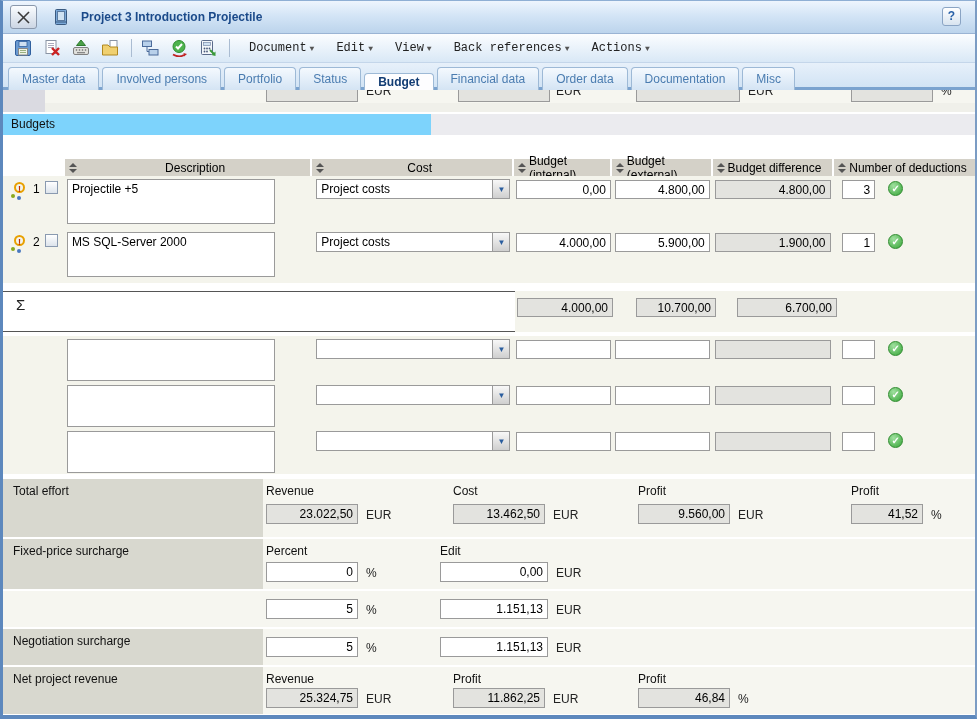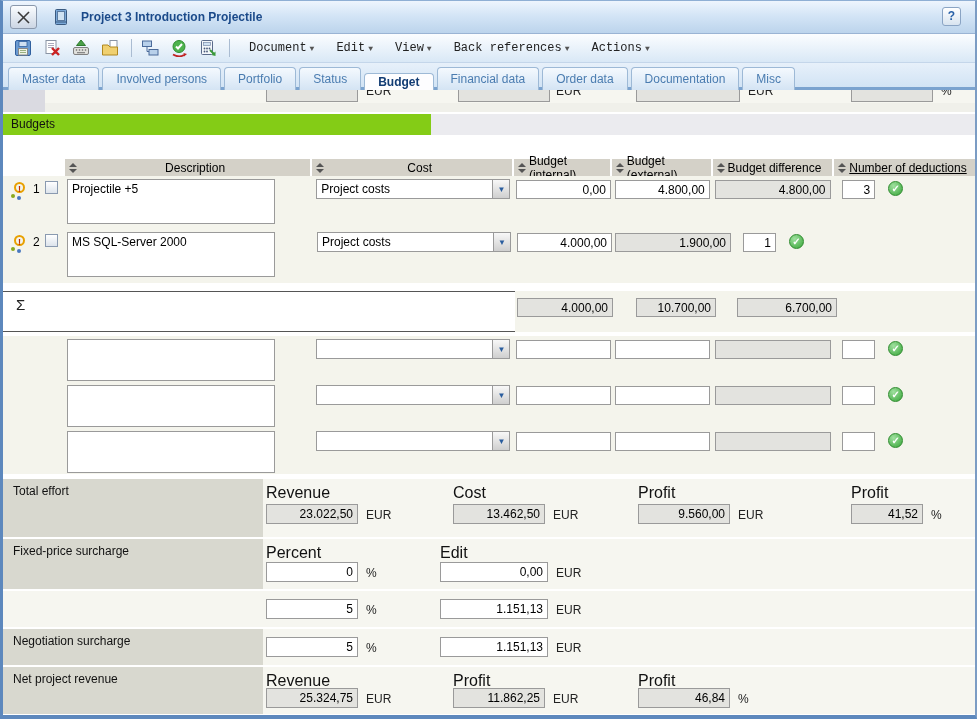--- a/index.html
+++ b/index.html
@@ -53,41 +53,41 @@
   
   .content { position:absolute; left:0; top:89px; width:972px; height:625px; background:#fff; }
   
   .scrolled-row { position:absolute; left:0; top:0; width:100%; height:13px; overflow:hidden; background:#f6f6f0; }
   .scrolled-row .lab-cell { position:absolute; left:0; top:0; width:42px; height:13px; background:#dadae1; }
   .pfield { position:absolute; top:-9px; height:21px; background:#e3e3df; border:1px solid #9a9a9a; }
   .punit { position:absolute; top:-6px; font-size:12px; color:#222; }
   .strip { position:absolute; left:0; top:13px; width:100%; height:9px; background:#f0f0ea; }
   .strip .lab-cell { position:absolute; left:0; top:0; width:42px; height:9px; background:#dadae1; }
   
-  .budgets-band { position:absolute; left:0; top:24px; width:100%; height:21px; background:#84cc16; }
+  .budgets-band { position:absolute; left:0; top:24px; width:100%; height:21px; background:#7dd3fc; }
   .budgets-band .seg2 { position:absolute; left:428px; top:0; right:0; height:100%; background:#ebebef; }
   .budgets-band .t { position:absolute; left:8px; top:3px; font-size:12px; color:#111; }
   
   .minibar { position:absolute; left:6px; top:49px; height:20px; display:flex; align-items:center;margin-top:48px; }
   .mini-btn {
     width:18px; height:18px; margin-right:3px; border:1px solid #555; border-radius:3px;
     background:linear-gradient(#ffffff,#e4e4e4); display:flex; align-items:center; justify-content:center; cursor:pointer;
   }
   .pag { font-size:12px; color:#000; margin:0 6px 0 3px; white-space:nowrap; }
   
   .thead { position:absolute; left:0; top:69px; width:100%; height:17px; display:flex; }
   .hcell { background:#d4d1c8; border-right:2px solid #fff; height:17px; display:flex; align-items:center; font-size:12px; color:#000; }
   .hcell .lbl { flex:1; text-align:center; }
   .hcell .lbl.left { text-align:left; flex:initial; }
   .sort { display:inline-flex; flex-direction:column; margin:0 3px 0 4px; cursor:pointer; }
   .sort i { display:block; width:0; height:0; border-left:4px solid transparent; border-right:4px solid transparent; }
   .sort .up { border-bottom:4px solid #555; margin-bottom:2px; }
   .sort .dn { border-top:4px solid #555; }
   .gutterw { width:62px; } .descw { width:248px; } .costw { width:202px; }
-  .biw { width:98px; } .bew { width:101px; } .bdw { width:122px; } .nodw { width:141px; border-right:none;text-decoration:underline; }
+  .biw { width:98px; } .bew { width:101px; } .bdw { width:122px; } .nodw { width:141px; border-right:none; }
   .trow { position:absolute; left:0; width:100%; background:#f4f4ec; display:flex; }
   .cell { position:relative; height:100%; }
   .rowico { position:absolute; left:8px; top:6px; width:16px; height:18px; cursor:pointer; }
   .rowico .ring { position:absolute; left:3px; top:0; width:11px; height:11px; border:2px solid #e8a000; border-radius:50%; color:#c03000; font-size:9px; font-weight:bold; text-align:center; line-height:10px; }
   .rowico .dg { position:absolute; left:0; top:12px; width:4px; height:4px; border-radius:50%; background:#8aa820; }
   .rowico .db { position:absolute; left:6px; top:14px; width:4px; height:4px; border-radius:50%; background:#4878c0; }
   .rownum { position:absolute; left:30px; top:6px; font-size:12px; color:#000; }
   .rowchk { position:absolute; left:42px; top:5px; width:13px; height:13px; border:1px solid #8a9ab0; background:linear-gradient(#ffffff,#dde4ec); cursor:pointer; }
   textarea.desc { position:absolute; left:2px; top:3px; width:208px; height:45px; border:1px solid #9a9a9a; font:12px "Liberation Sans",sans-serif; padding:2px 4px; resize:none; background:#fff; }
   .ddl { position:absolute; left:4px; top:3px; width:194px; height:20px; border:1px solid #9a9a9a; background:#fff; display:flex; cursor:pointer; }
@@ -102,21 +102,21 @@
     color:#fff; font-size:10px; font-weight:bold; text-align:center; line-height:14px; cursor:pointer; }
   
   .sumrow { position:absolute; left:0; top:201px; width:100%; height:41px; background:#f4f4ec; }
   .sum-left { position:absolute; left:0; top:0; width:512px; height:100%; background:#fff; border-top:1px solid #555; border-bottom:1px solid #555; }
   .sigma { position:absolute; left:13px; top:4px; font-size:15px; color:#222; }
   .sumrow input.num { top:7px; }
   .sum-bi { left:514px; width:96px; } .sum-be { left:633px; width:80px; } .sum-bd { left:734px; width:100px; }
   
   .srow { position:absolute; left:0; width:100%; background:#f6f6f0; }
   .srow .slabel { position:absolute; left:0; top:0; width:260px; height:100%; background:#d8d8cf; font-size:12px; color:#111; padding:5px 0 0 10px; }
-  .flabel { position:absolute; top:5px; font-size:16px; color:#111; }
+  .flabel { position:absolute; top:5px; font-size:12px; color:#111; }
   .srow input.num { height:20px; }
   .unit { position:absolute; font-size:12px; color:#222; }
   .w92 { width:92px; } .w108 { width:108px; } .w72 { width:72px; }
 </style>
 </head>
 <body>
 
 <div class="window">
 
   <div class="titlebar">
@@ -399,20 +399,23 @@
           <textarea class="desc" style="">MS SQL-Server 2000</textarea>
         </div>
       <div class="cell costw">
         <div class="ddl">
           <span class="val">Project costs</span>
           <span class="btn">▼</span>
         </div>
       </div>
       <div class="cell biw">
           <input class="num bi-in" value="4.000,00" style="">
+        </div>
+      <div class="cell bew">
+          <input class="num be-in" value="5.900,00" style="">
         </div>
       <div class="cell bdw">
           <input class="num ro bd-in" readonly="" value="1.900,00" style="">
         </div>
       <div class="cell nodw">
         <input class="num nod-in" value="1" style="">
         <span class="okico">✓</span>
       </div>
     </div>
 

